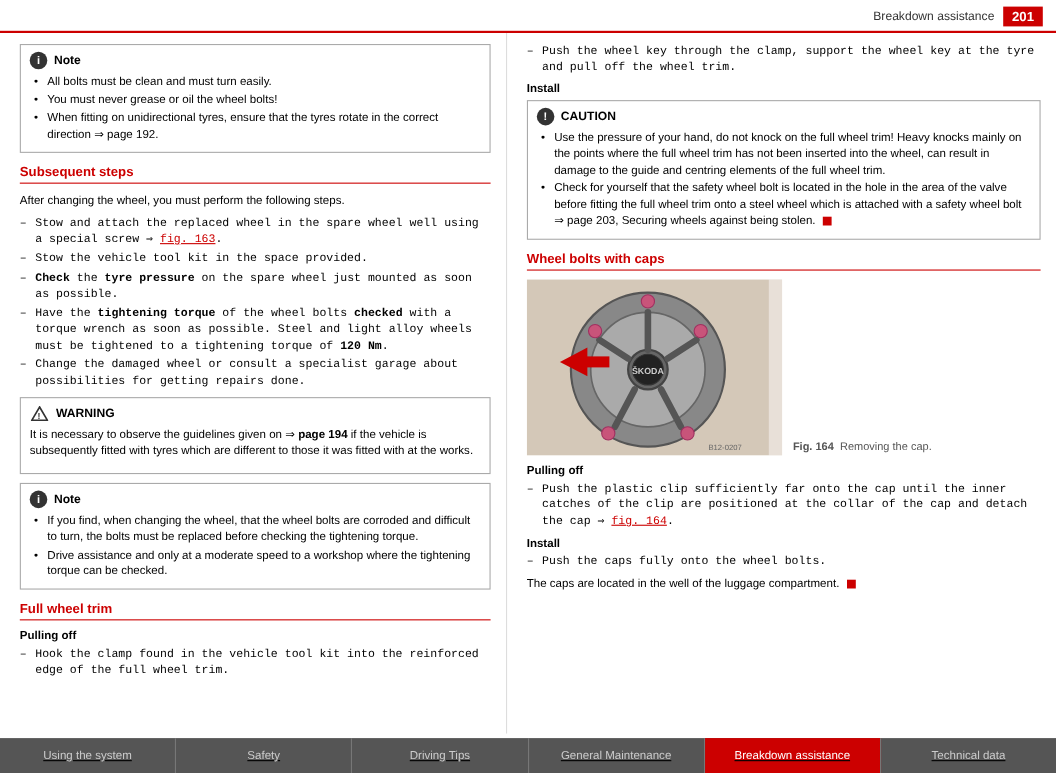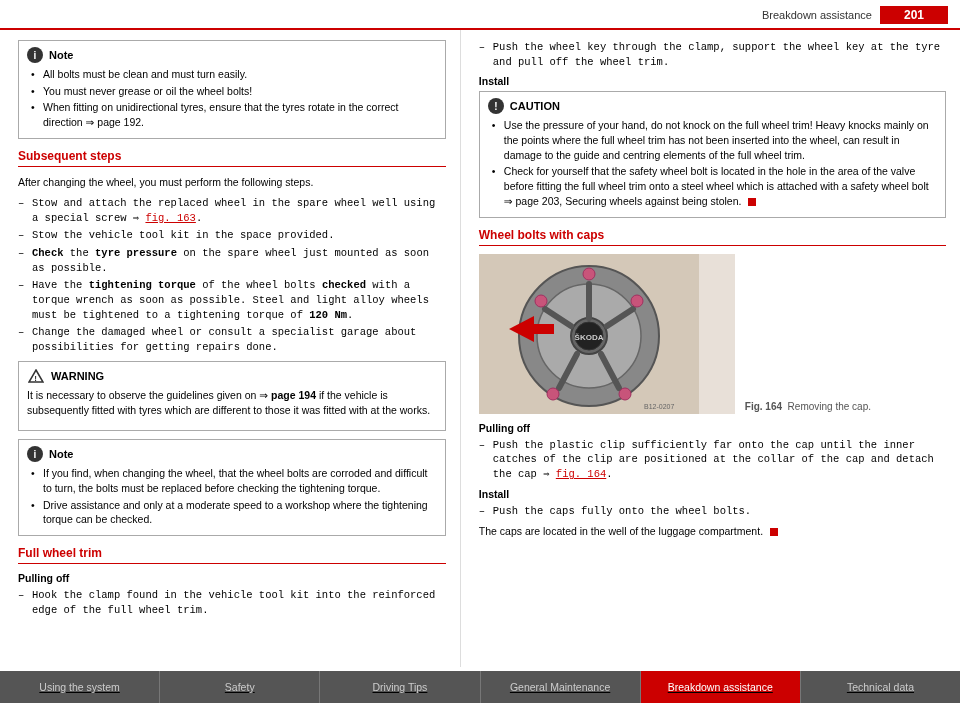--- a/index.html
+++ b/index.html
@@ -24,21 +24,21 @@
     .header-title {
       font-size: 11px;
       color: #333;
       margin-right: 8px;
     }
     .page-number {
       background: #c00;
       color: #fff;
       font-size: 12px;
       font-weight: bold;
-      padding: 2px 24px;
+      padding: 2px 8px;
       min-width: 32px;
       text-align: center;
     }
 
     
     .content {
       display: flex;
       height: calc(703px - 34px - 32px);
       overflow: hidden;
     }
@@ -232,21 +232,21 @@
       content: "•";
       position: absolute;
       left: 0;
     }
 
     
     .fig-container {
       margin-bottom: 8px;
     }
     .fig-image {
-      width: 256px;
+      width: 232px;
       height: 160px;
       background: #e8e0d8;
       position: relative;
       overflow: hidden;
     }
     .fig-caption {
       font-size: 10px;
       color: #555;
       margin-top: 3px;
     }

